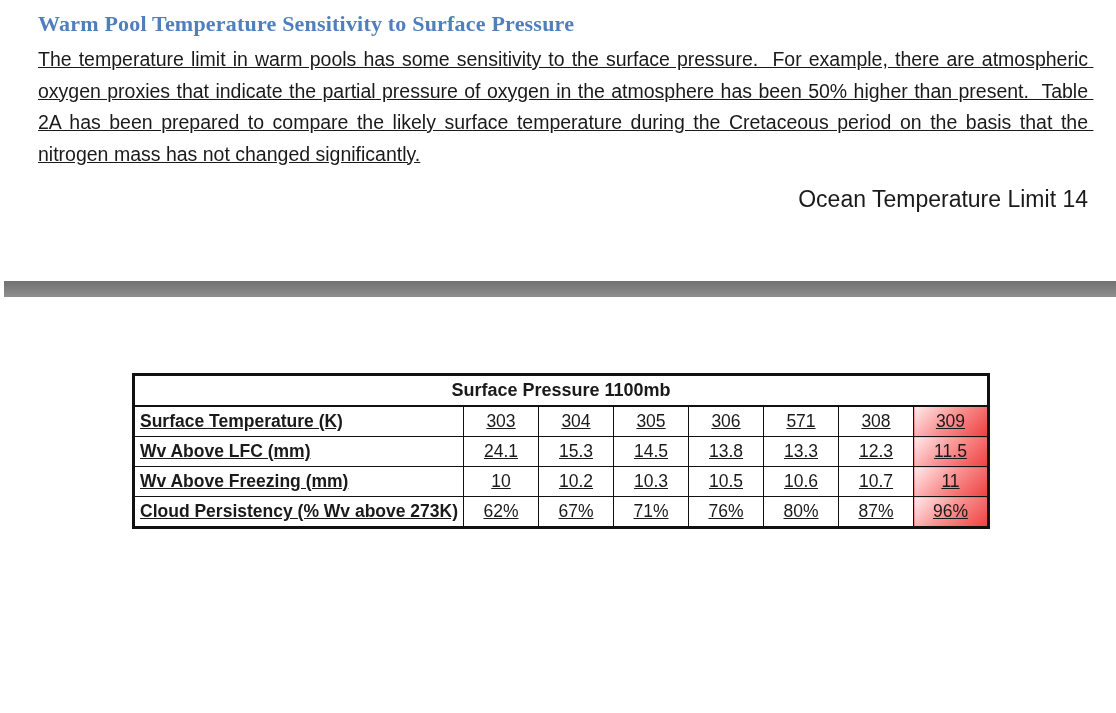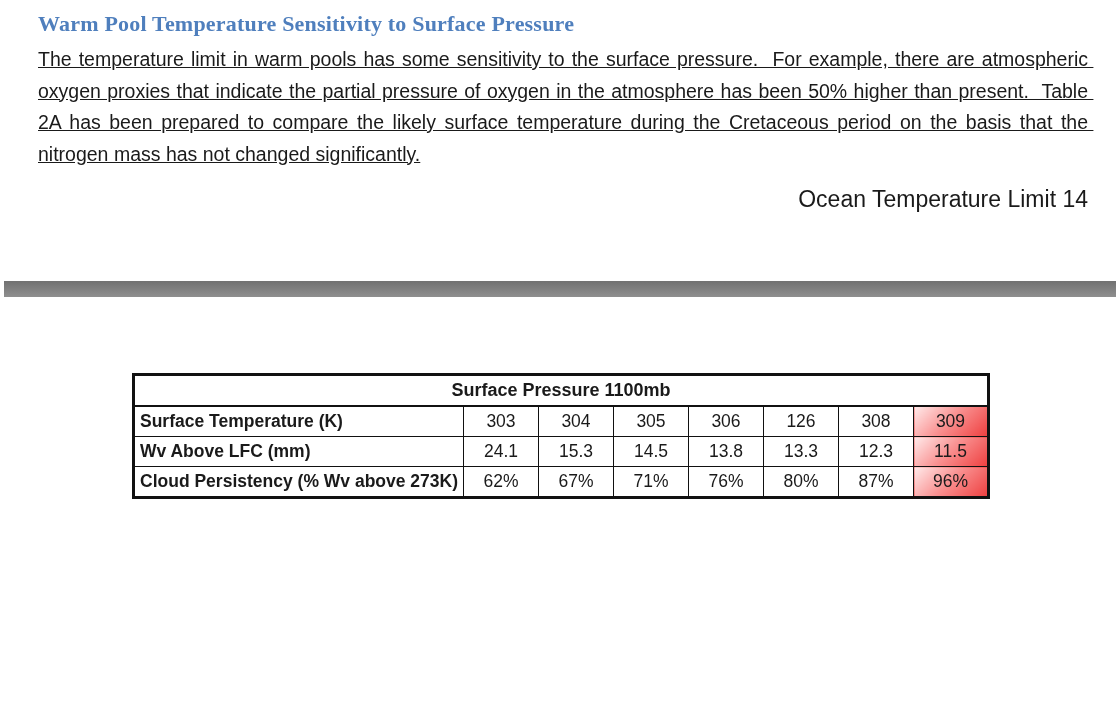--- a/index.html
+++ b/index.html
@@ -62,21 +62,21 @@
     border: 1.5px solid var(--border-color);
     overflow: hidden;
     white-space: nowrap;
   }
   .data-table .title-row th {
     height: 30px;
     font-size: 18px; font-weight: bold;
     text-align: center;
     border-bottom: 2.5px solid var(--border-color);
   }
-  .data-table td { height: 28px; }
+  .data-table td { height: 28px; text-decoration: underline; }
   .data-table td.row-label {
     width: 330px;
     font-weight: bold;
     text-align: left;
     padding-left: 5px;
   }
   .data-table td.value-cell {
     width: 75px;
     text-align: center;
   }
@@ -112,33 +112,43 @@
         <th colspan="8">Surface Pressure 1100mb</th>
       </tr>
     </thead>
     <tbody id="table-body">
         <tr>
           <td class="row-label">Surface Temperature (K)</td>
           <td class="value-cell">303</td>
           <td class="value-cell">304</td>
           <td class="value-cell">305</td>
           <td class="value-cell">306</td>
-          <td class="value-cell">126</td>
+          <td class="value-cell">571</td>
           <td class="value-cell">308</td>
           <td class="value-cell hl">309</td>
         </tr>
         <tr>
           <td class="row-label">Wv Above LFC (mm)</td>
           <td class="value-cell">24.1</td>
           <td class="value-cell">15.3</td>
           <td class="value-cell">14.5</td>
           <td class="value-cell">13.8</td>
           <td class="value-cell">13.3</td>
           <td class="value-cell">12.3</td>
           <td class="value-cell hl">11.5</td>
+        </tr>
+        <tr>
+          <td class="row-label">Wv Above Freezing (mm)</td>
+          <td class="value-cell">10</td>
+          <td class="value-cell">10.2</td>
+          <td class="value-cell">10.3</td>
+          <td class="value-cell">10.5</td>
+          <td class="value-cell">10.6</td>
+          <td class="value-cell">10.7</td>
+          <td class="value-cell hl">11</td>
         </tr>
         <tr>
           <td class="row-label">Cloud Persistency (% Wv above 273K)</td>
           <td class="value-cell">62%</td>
           <td class="value-cell">67%</td>
           <td class="value-cell">71%</td>
           <td class="value-cell">76%</td>
           <td class="value-cell">80%</td>
           <td class="value-cell">87%</td>
           <td class="value-cell hl">96%</td>

